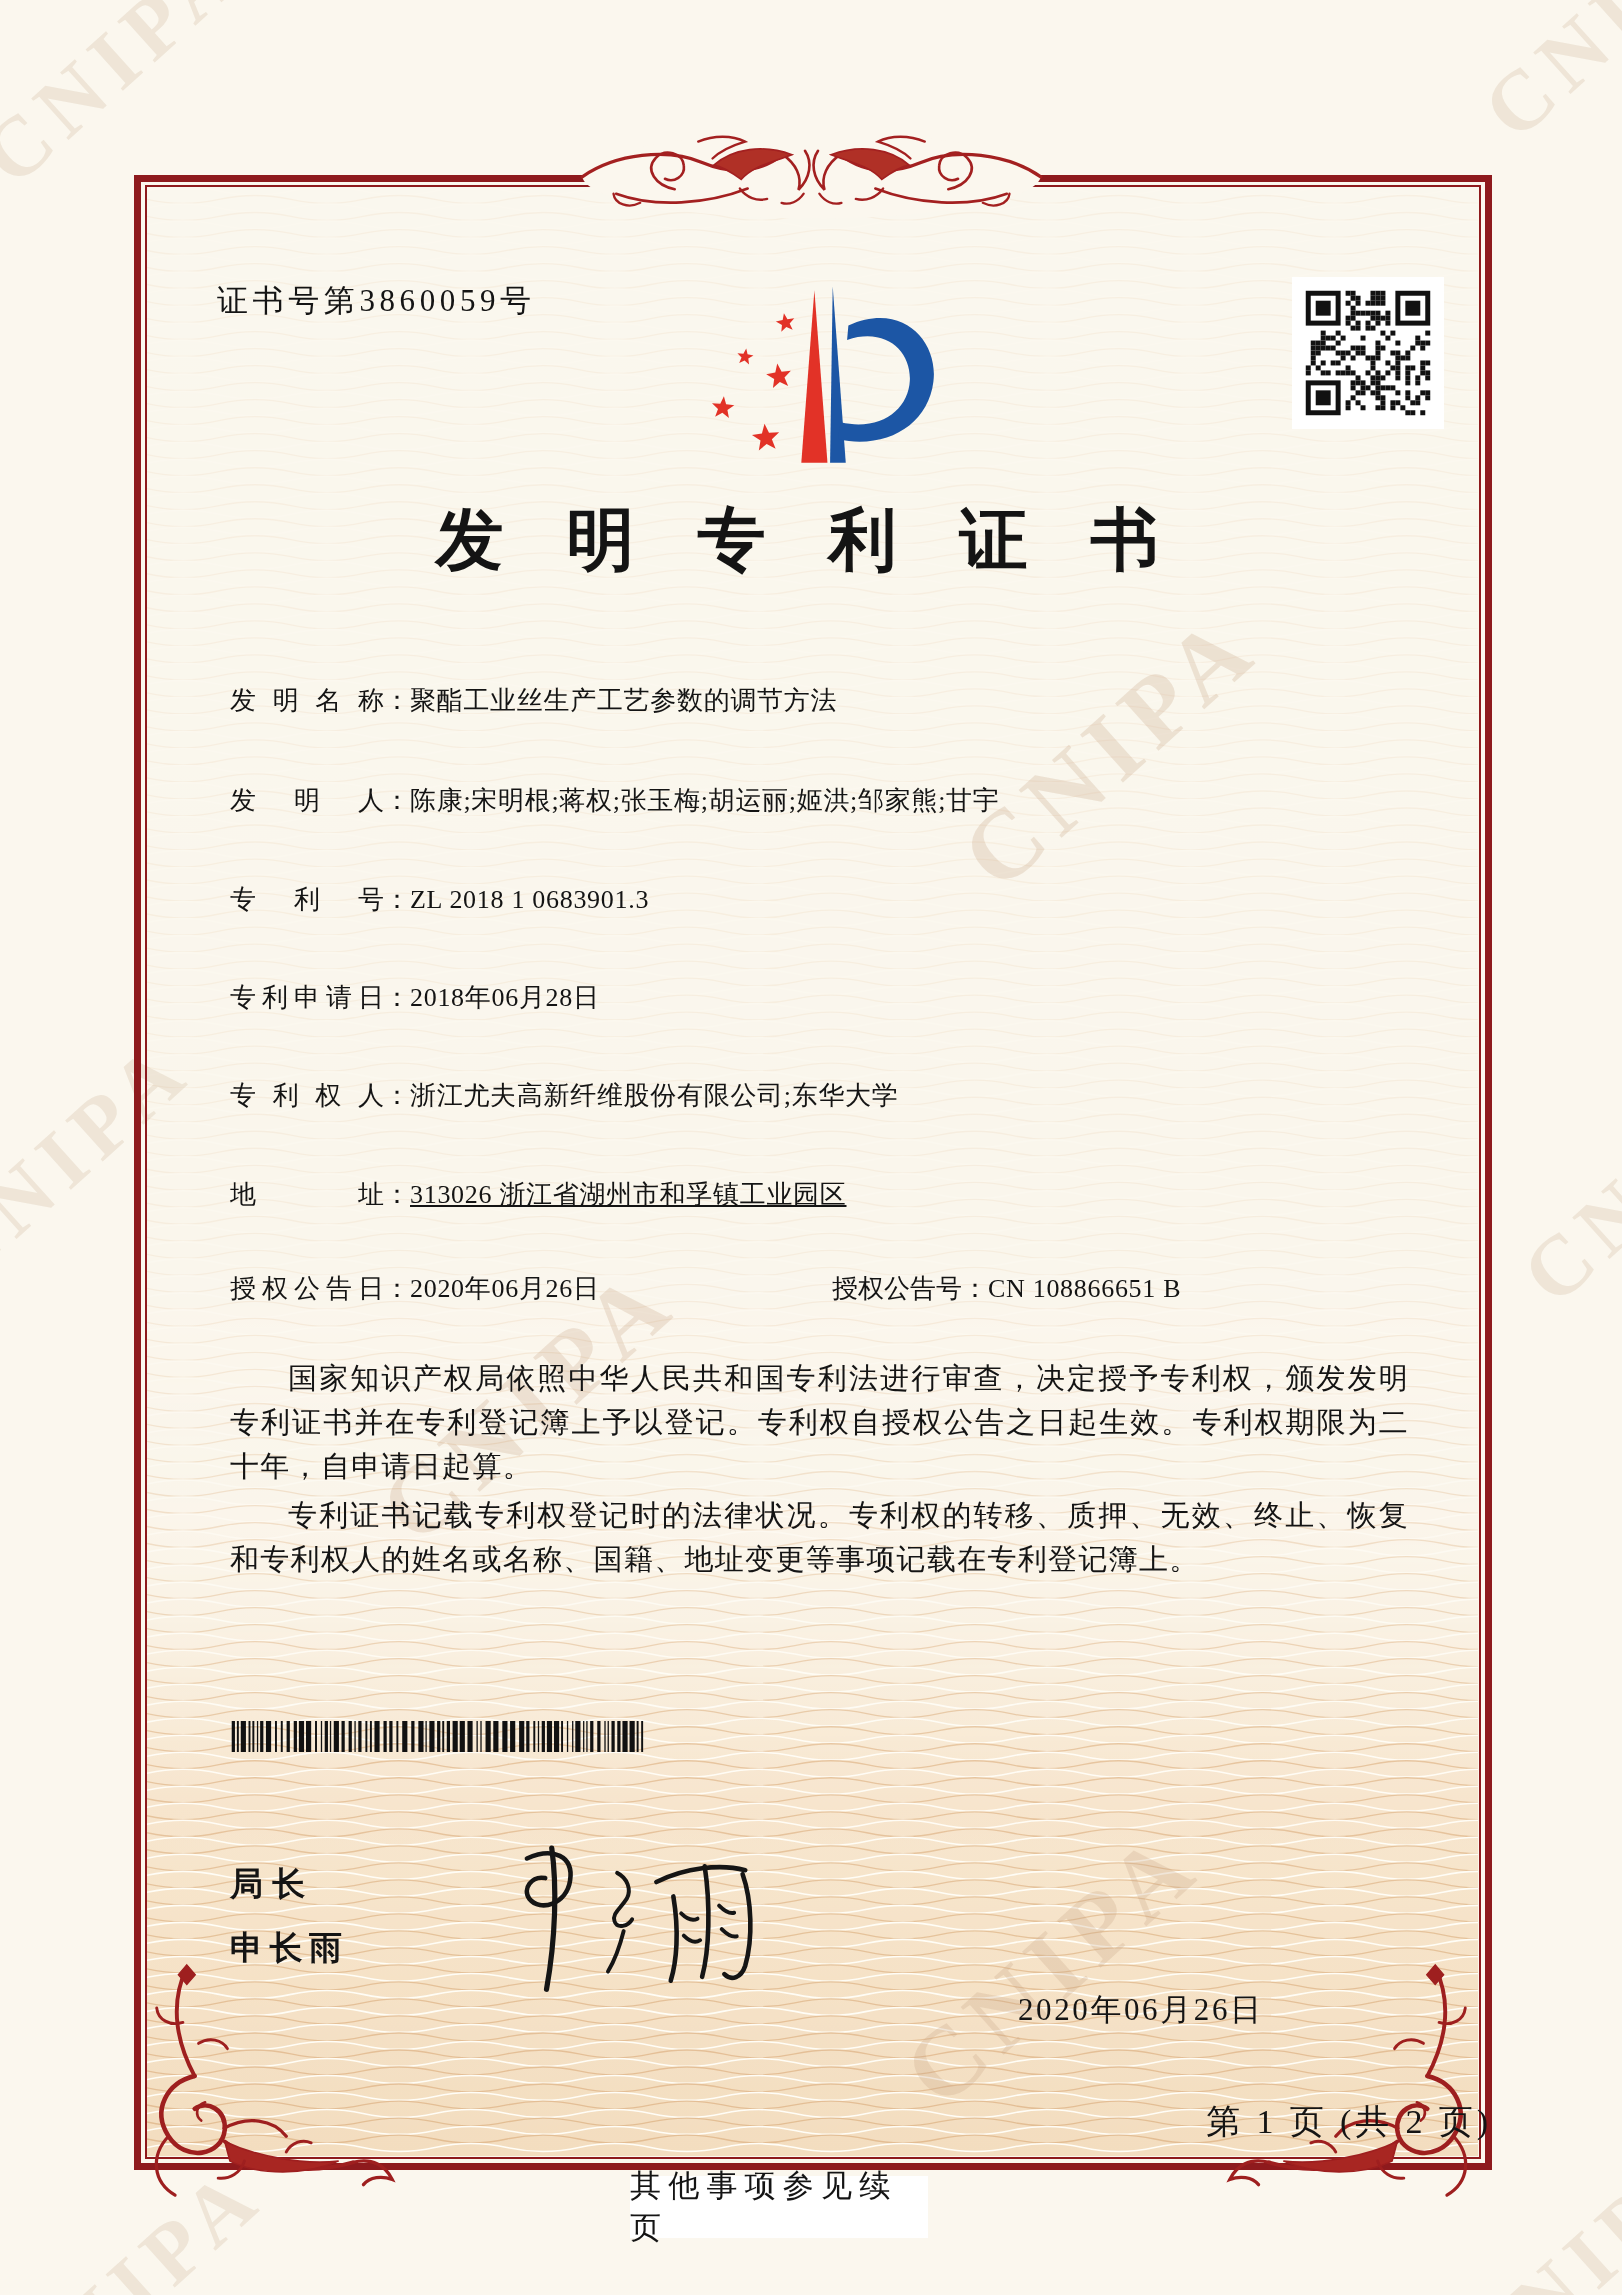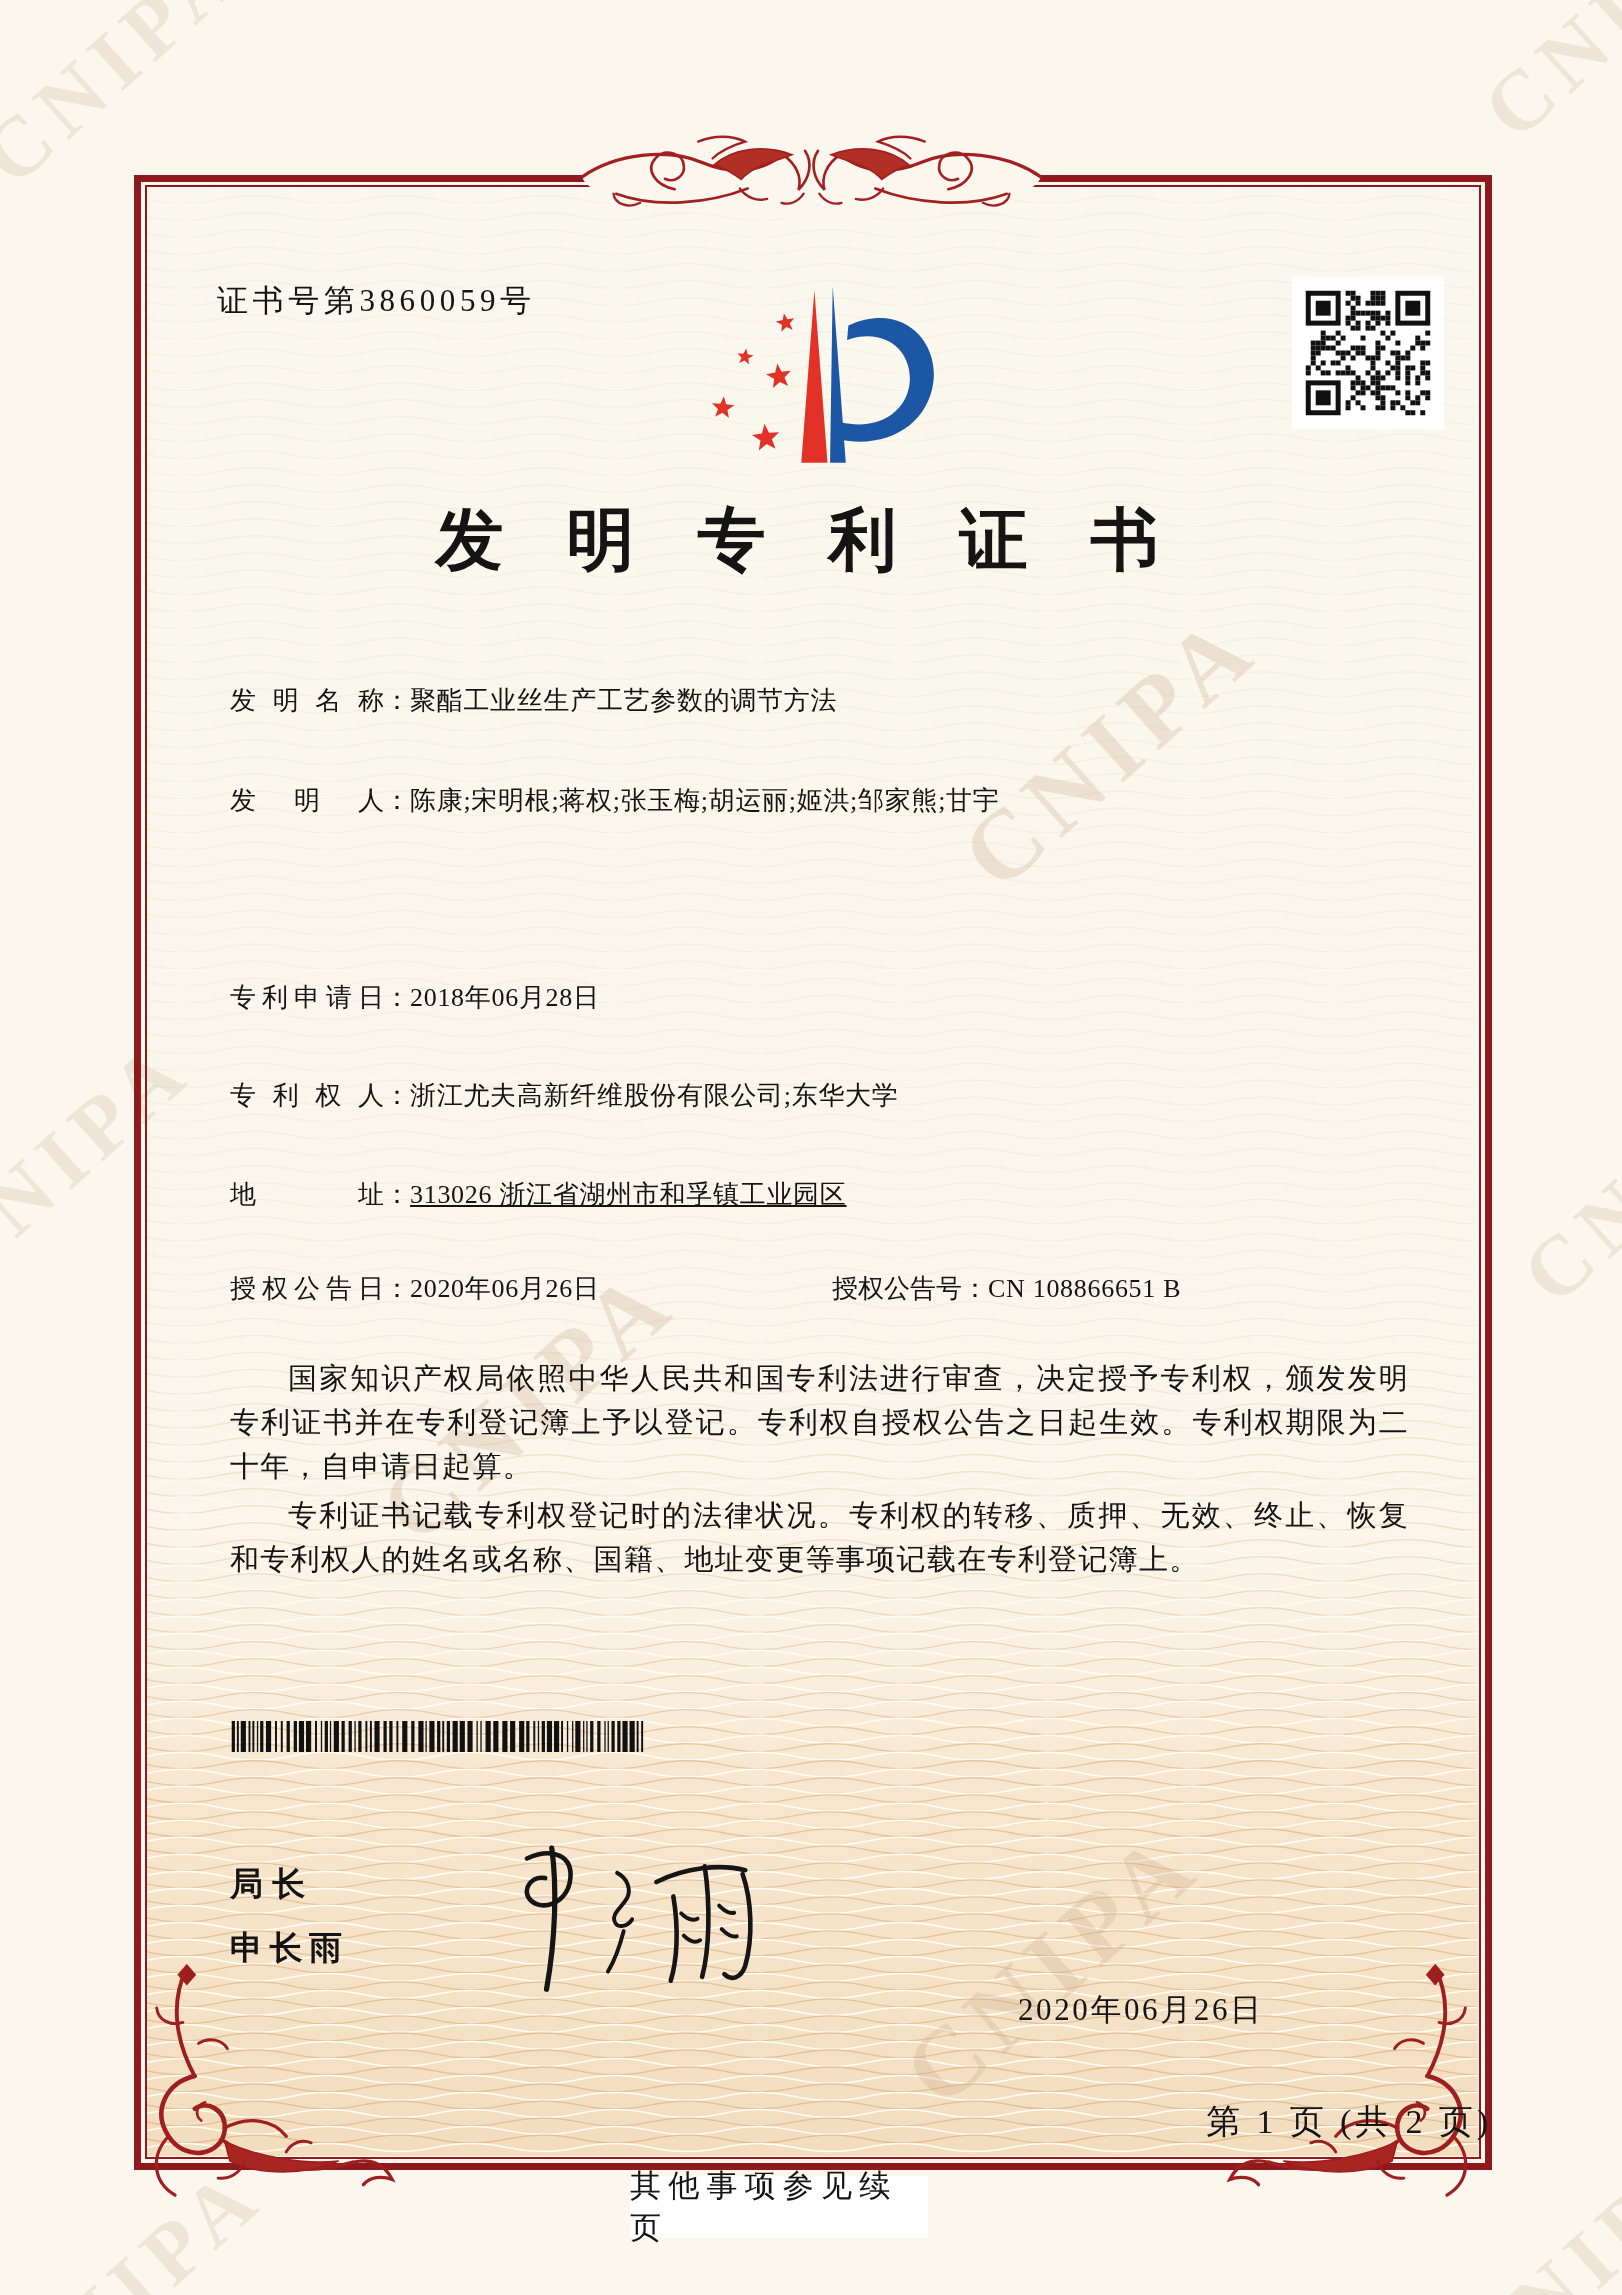--- a/index.html
+++ b/index.html
@@ -588,20 +588,23 @@
   </div>
 
   <div class="title">发明专利证书</div>
 
   <div class="row" style="top:683px;">
     <span class="flabel">发明名称</span><span class="fcolon">：</span><span class="fvalue">聚酯工业丝生产工艺参数的调节方法</span>
   </div>
   <div class="row" style="top:783px;">
     <span class="flabel">发明人</span><span class="fcolon">：</span><span class="fvalue">陈康;宋明根;蒋权;张玉梅;胡运丽;姬洪;邹家熊;甘宇</span>
   </div>
+  <div class="row" style="top:882px;">
+    <span class="flabel">专利号</span><span class="fcolon">：</span><span class="fvalue">ZL 2018 1 0683901.3</span>
+  </div>
   <div class="row" style="top:980px;">
     <span class="flabel">专利申请日</span><span class="fcolon">：</span><span class="fvalue">2018年06月28日</span>
   </div>
   <div class="row" style="top:1078px;">
     <span class="flabel">专利权人</span><span class="fcolon">：</span><span class="fvalue">浙江尤夫高新纤维股份有限公司;东华大学</span>
   </div>
   <div class="row" style="top:1177px;text-decoration:underline;">
     <span class="flabel">地址</span><span class="fcolon">：</span><span class="fvalue">313026 浙江省湖州市和孚镇工业园区</span>
   </div>
   <div class="row" style="top:1271px;">

